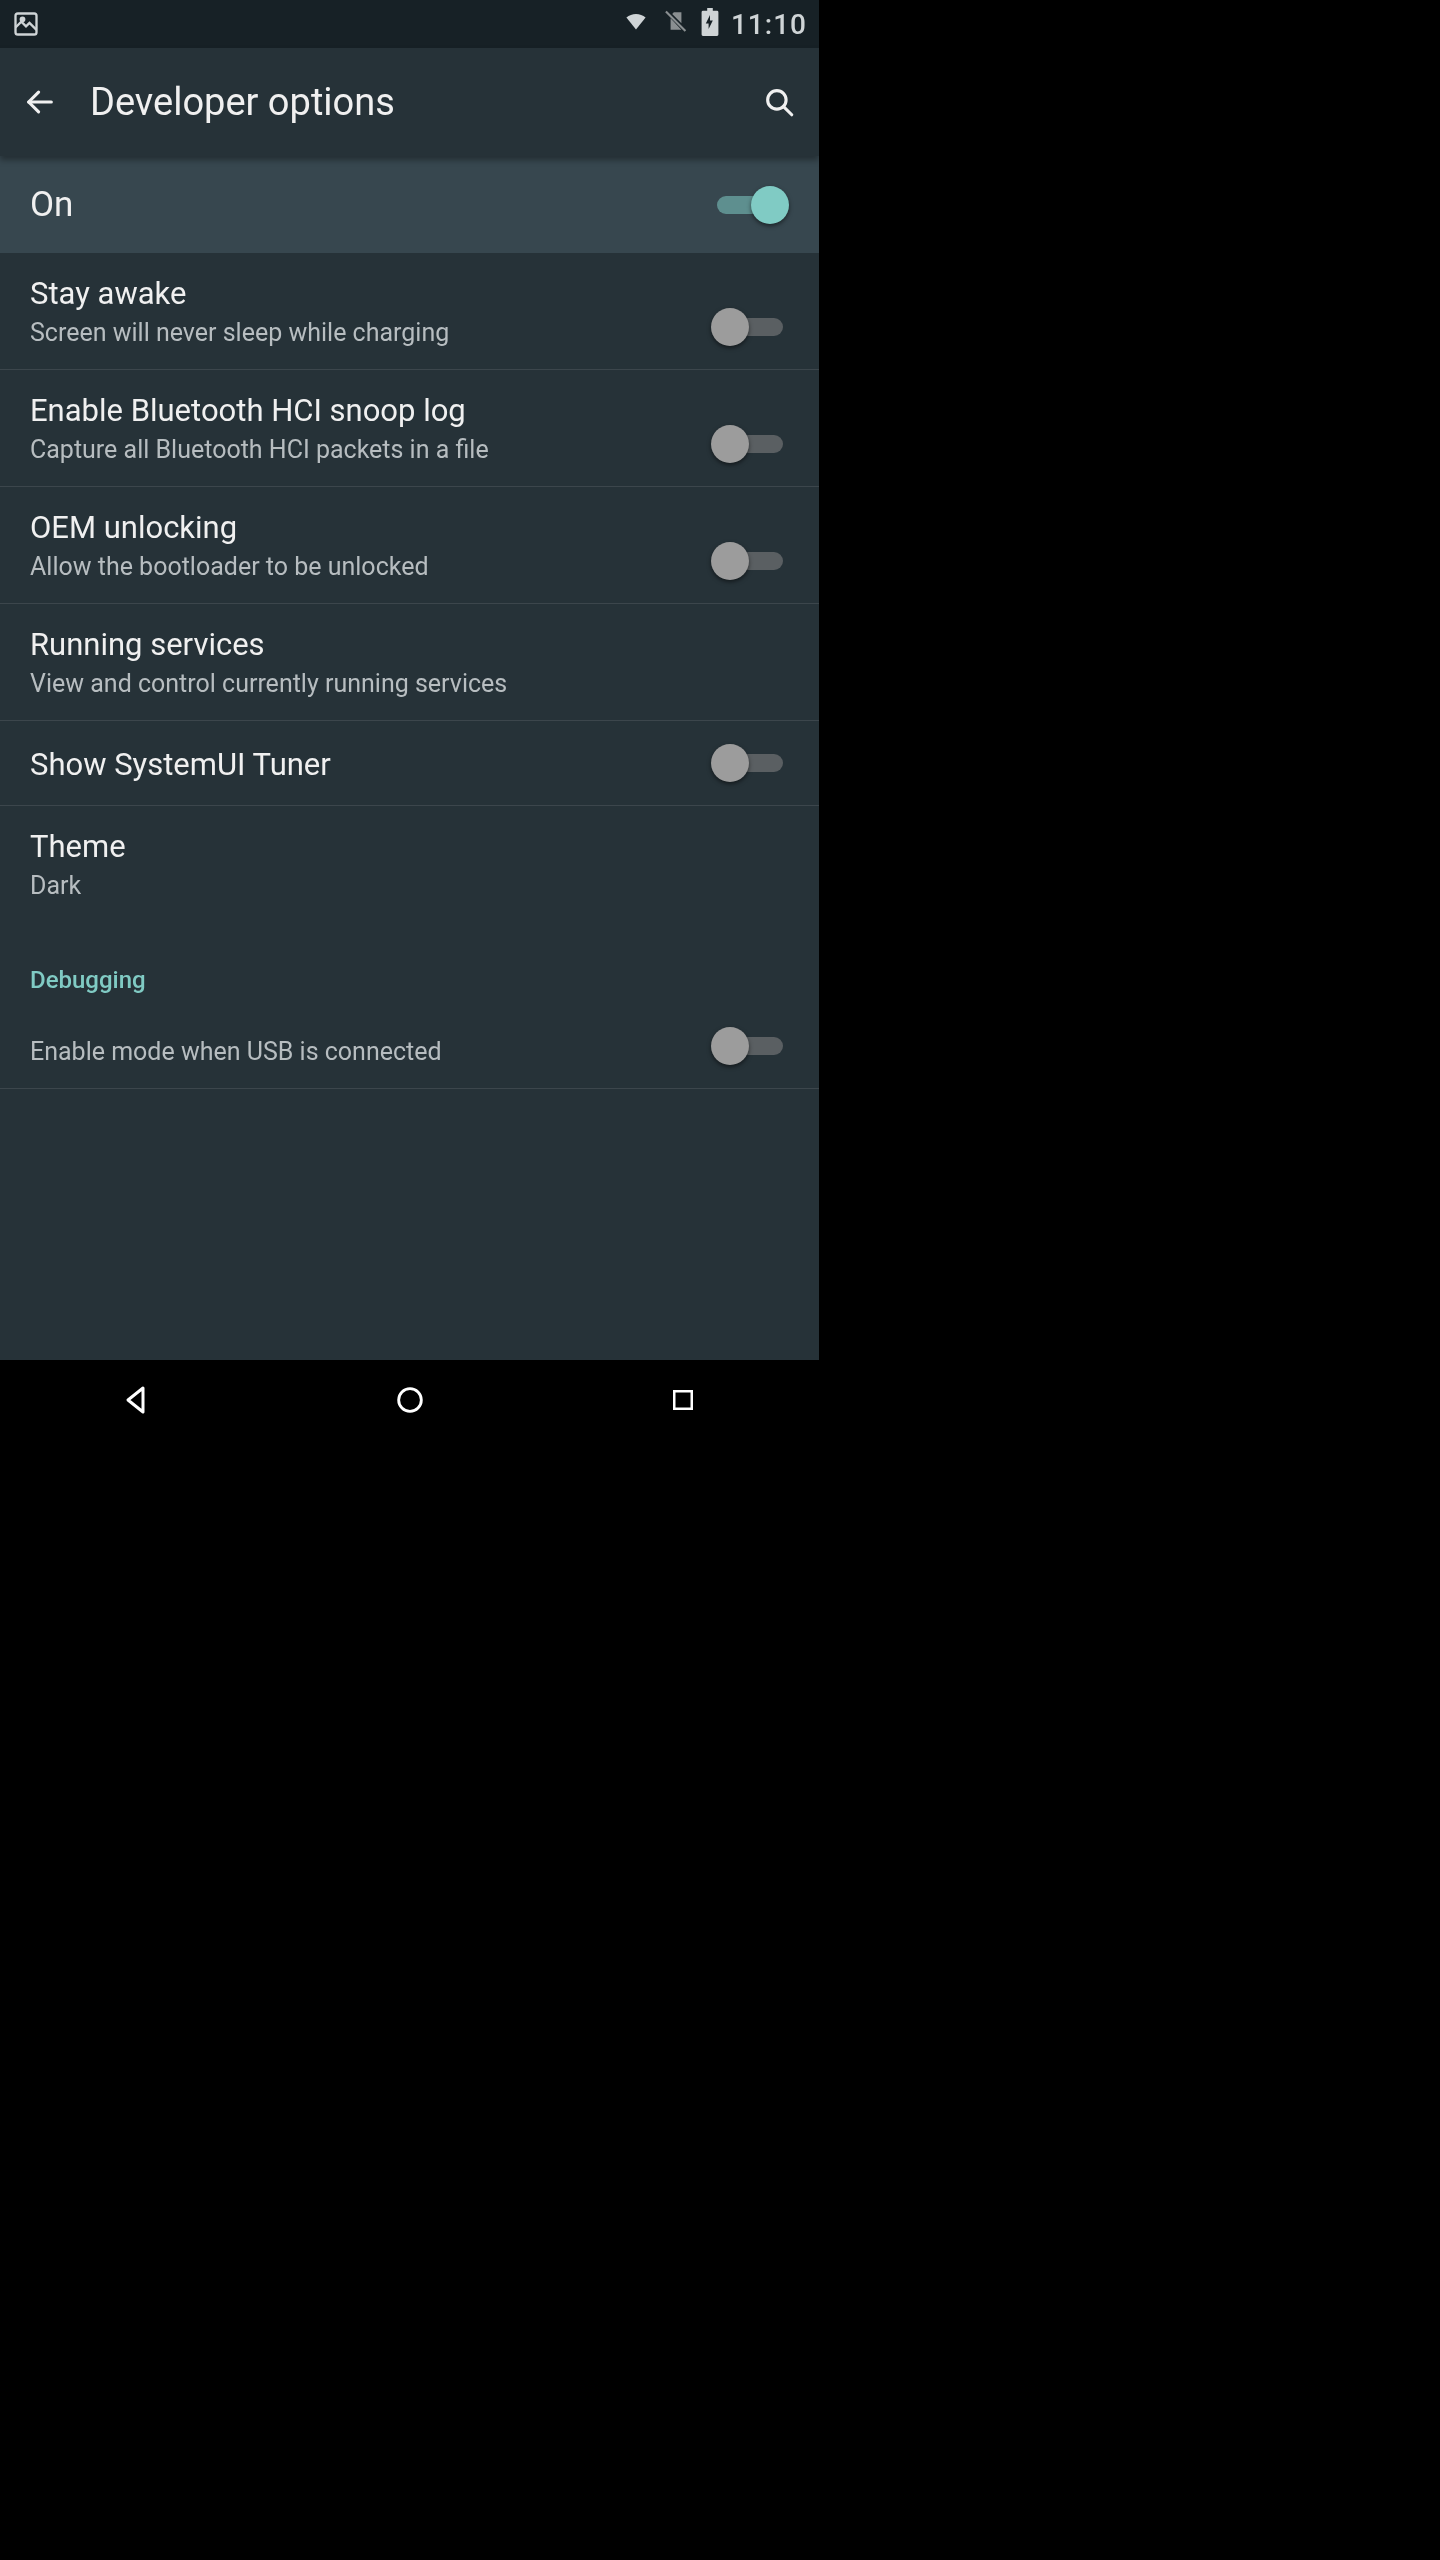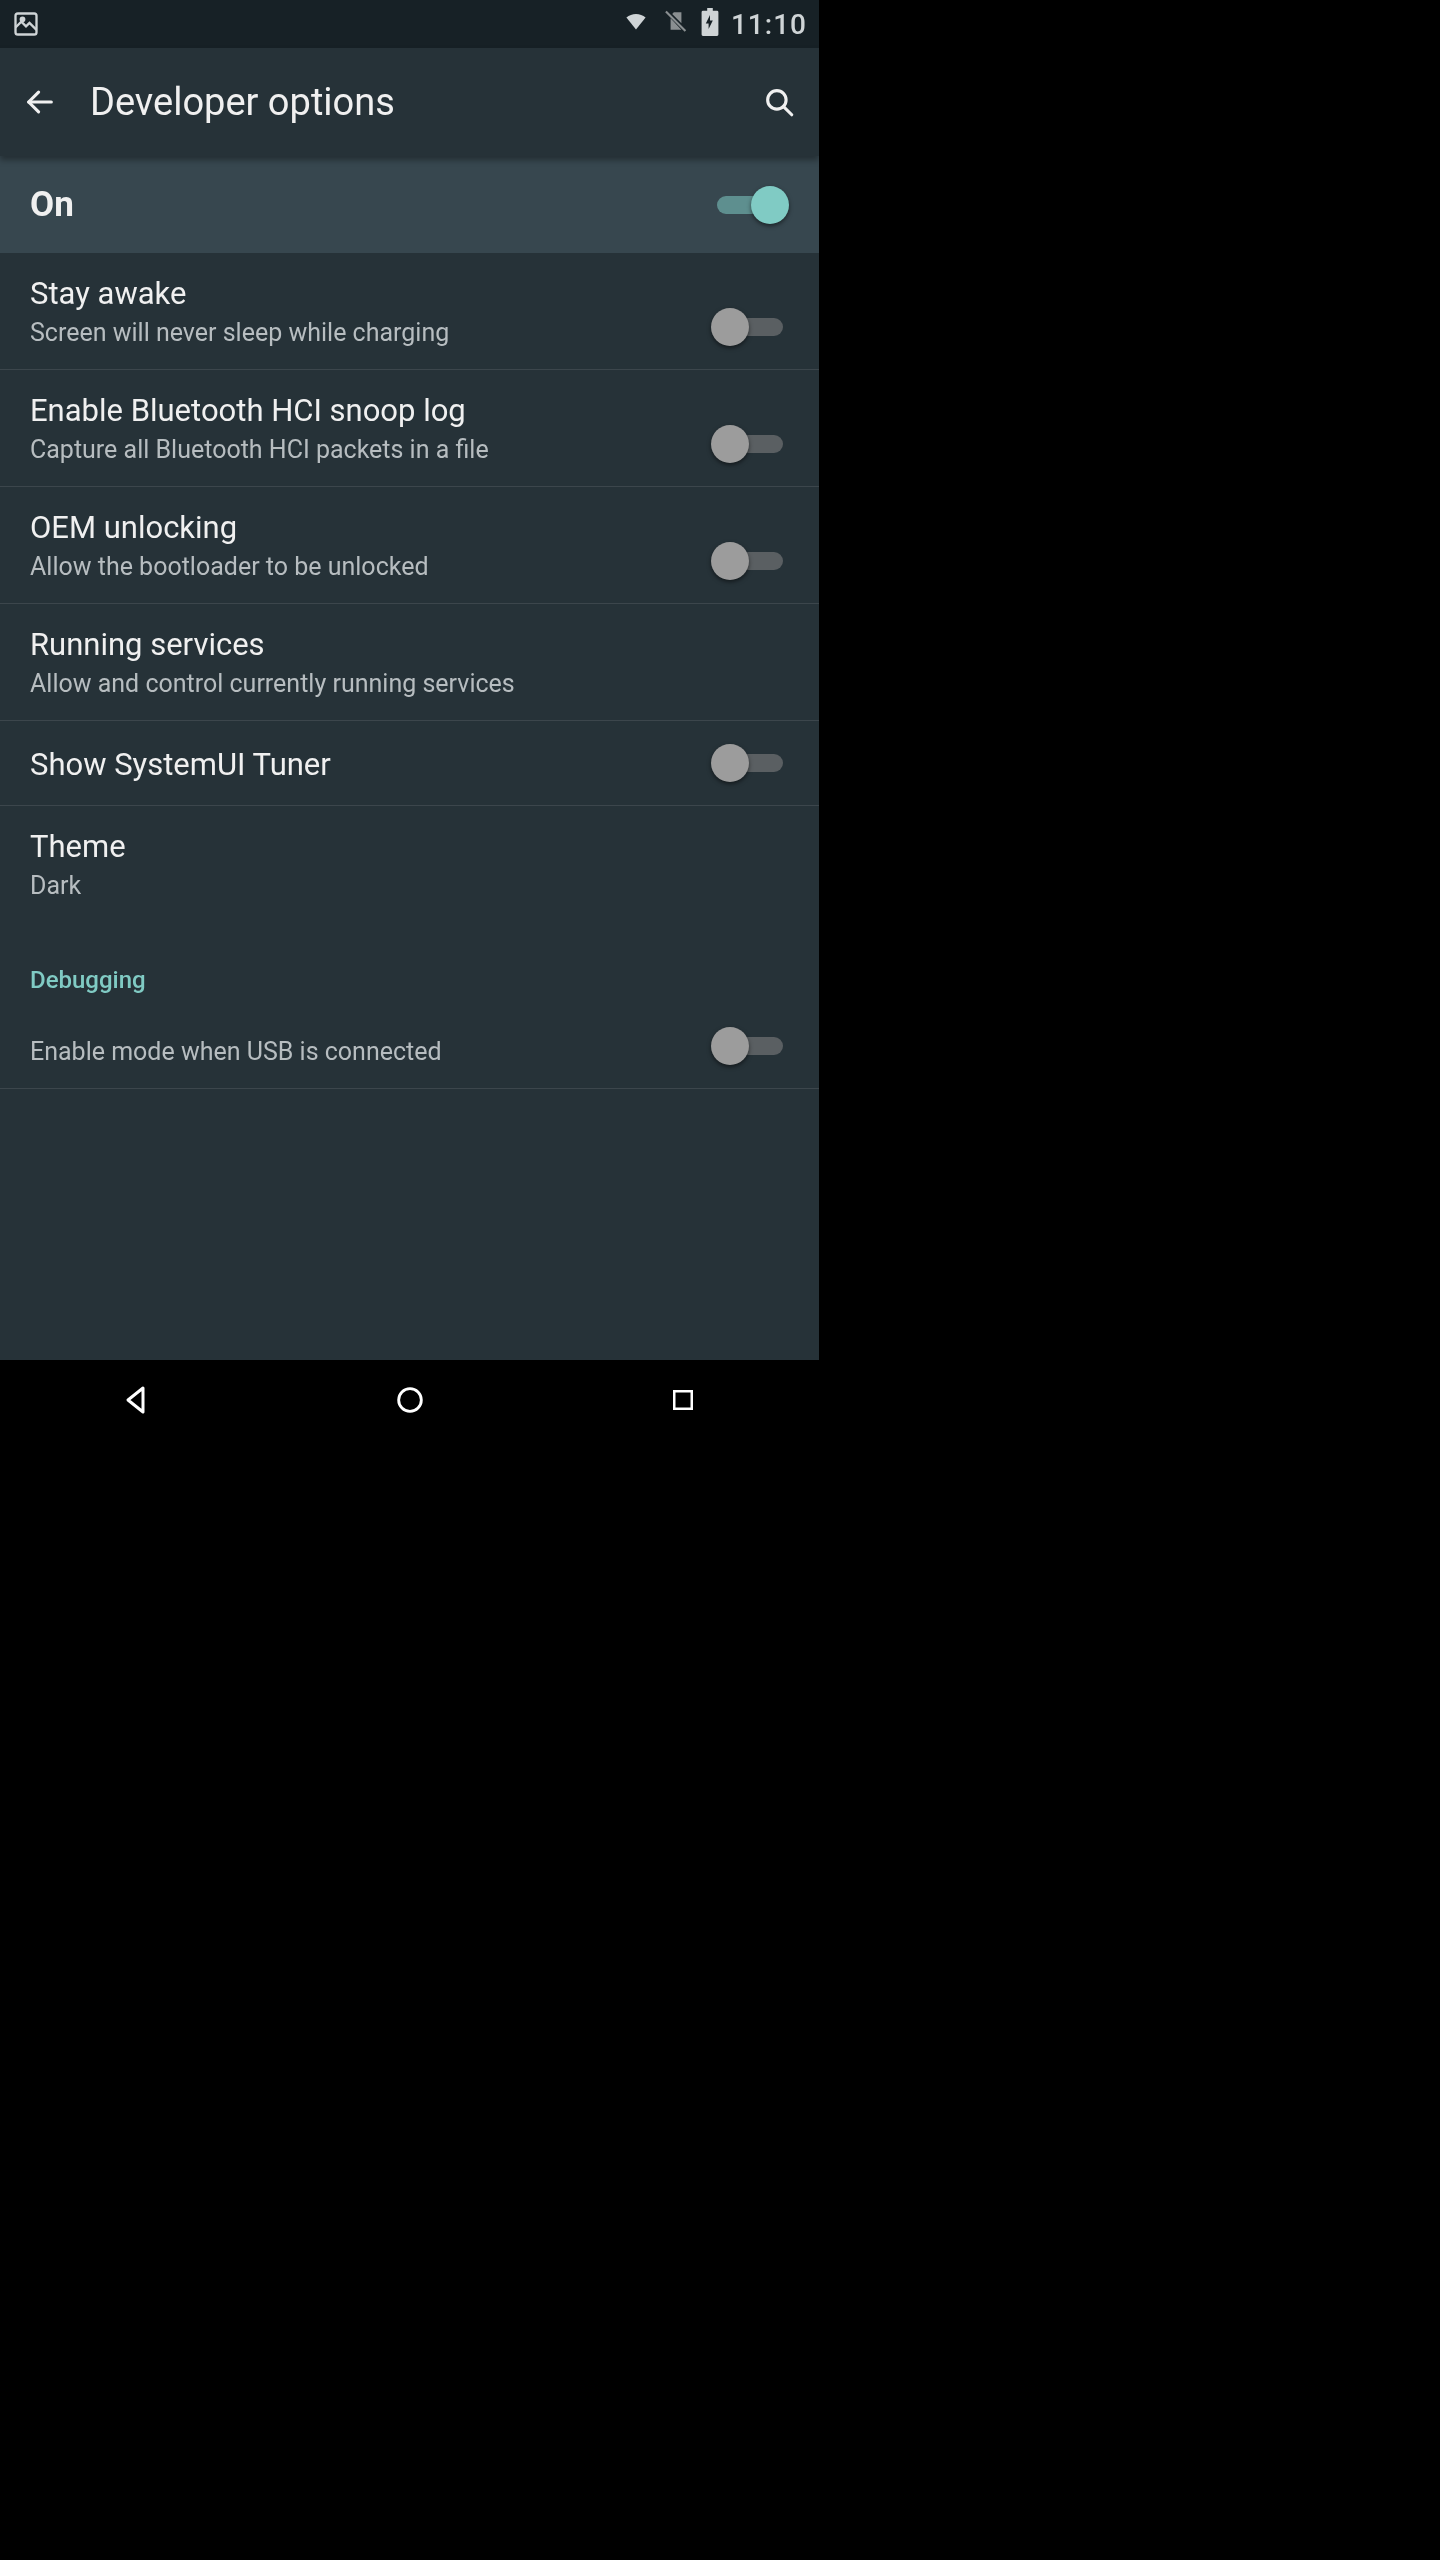--- a/index.html
+++ b/index.html
@@ -12,21 +12,21 @@
   .status-right .clock { font-size: 28px; font-weight: 500; letter-spacing: 1px; }
 
   
   .app-bar { height: 108px; background: #263238; display: flex; align-items: center; padding: 0 20px 0 20px; box-shadow: 0 4px 6px rgba(0,0,0,.35); position: relative; z-index: 5; }
   .app-bar .back { width: 40px; height: 40px; display: flex; align-items: center; justify-content: center; margin-right: 30px; }
   .app-bar .title { font-size: 38px; font-weight: 400; color: #f0f0f0; flex: 1; }
   .app-bar .search { width: 40px; height: 40px; display: flex; align-items: center; justify-content: center; }
 
   
   .master-switch { background: #37474F; padding: 28px 30px; display: flex; align-items: center; justify-content: space-between; }
-  .master-switch .label { font-size: 35px; font-weight: 700; color: #f0f0f0; }
+  .master-switch .label { font-size: 35px; font-weight: 400; color: #f0f0f0; }
 
   
   .list { flex: 1; overflow: hidden; background: #263238; }
   .row { padding: 22px 30px; display: flex; align-items: flex-end; justify-content: space-between; border-bottom: 1px solid rgba(255,255,255,.10); }
   .row .text { display: flex; flex-direction: column; gap: 6px; padding-right: 20px; }
   .row .title-t { font-size: 31px; color: #f0f0f0; }
   .row .sub { font-size: 25px; color: #b7bdc0; }
   .row.no-switch { }
   .section-header { padding: 44px 30px 10px 30px; font-size: 24px; font-weight: 500; color: #80CBC4; }
 
@@ -133,21 +133,21 @@
       </div>
       <span class="switch">
         <span class="track"></span>
           <span class="thumb"></span>
       </span>
     </div>
 
     <div class="row no-switch">
       <div class="text">
         <span class="title-t">Running services</span>
-        <span class="sub">Allow and control currently running services</span>
+        <span class="sub">View and control currently running services</span>
       </div>
     </div>
 
     <div class="row">
       <div class="text">
         <span class="title-t">Show SystemUI Tuner</span>
       </div>
       <span class="switch">
         <span class="track"></span>
           <span class="thumb"></span>

